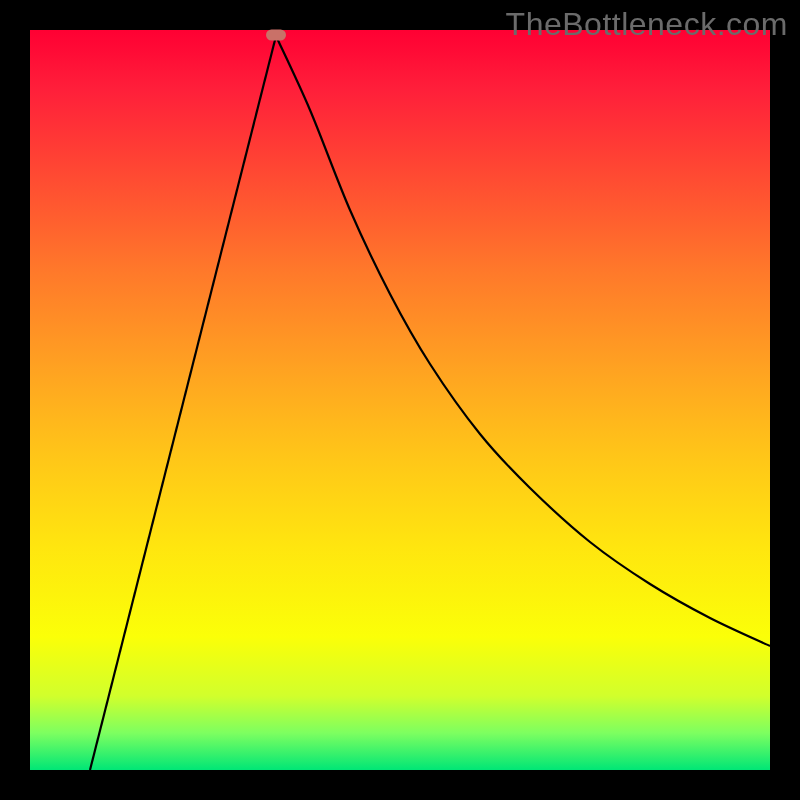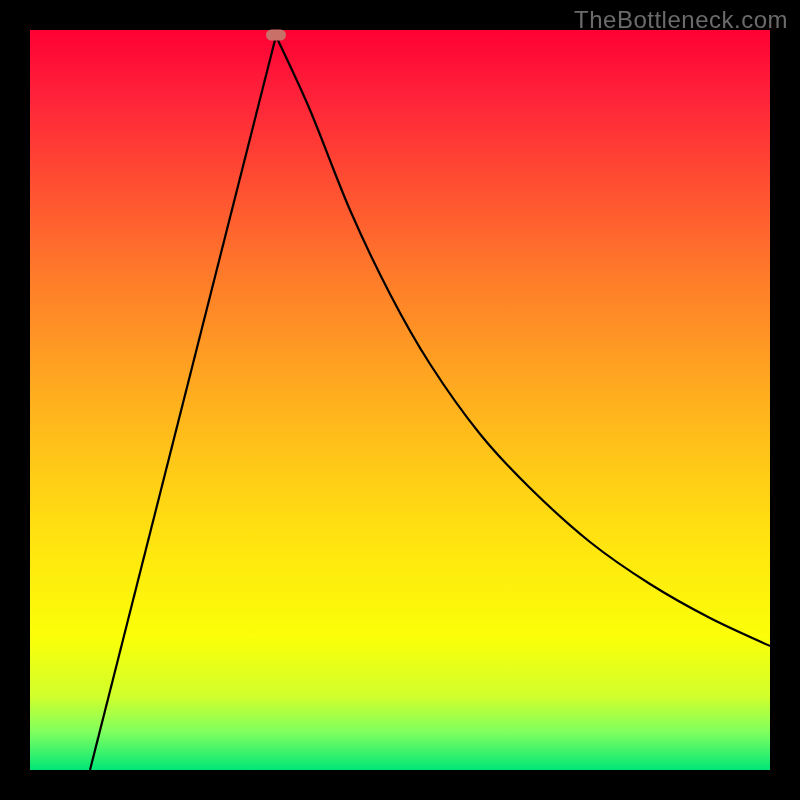--- a/index.html
+++ b/index.html
@@ -29,21 +29,21 @@
       #d1ff2c 90%,
       #7dff60 95%,
       #00e676 100%
     );
   }
   .watermark {
     position: absolute;
     top: 6px;
     right: 12px;
     color: #6b6b6b;
-    font-size: 24px;
+    font-size: 32px;
     font-weight: 500;
     letter-spacing: 0.5px;
     z-index: 10;
   }
   svg.curve {
     position: absolute;
     left: 0;
     top: 0;
     width: 740px;
     height: 740px;

